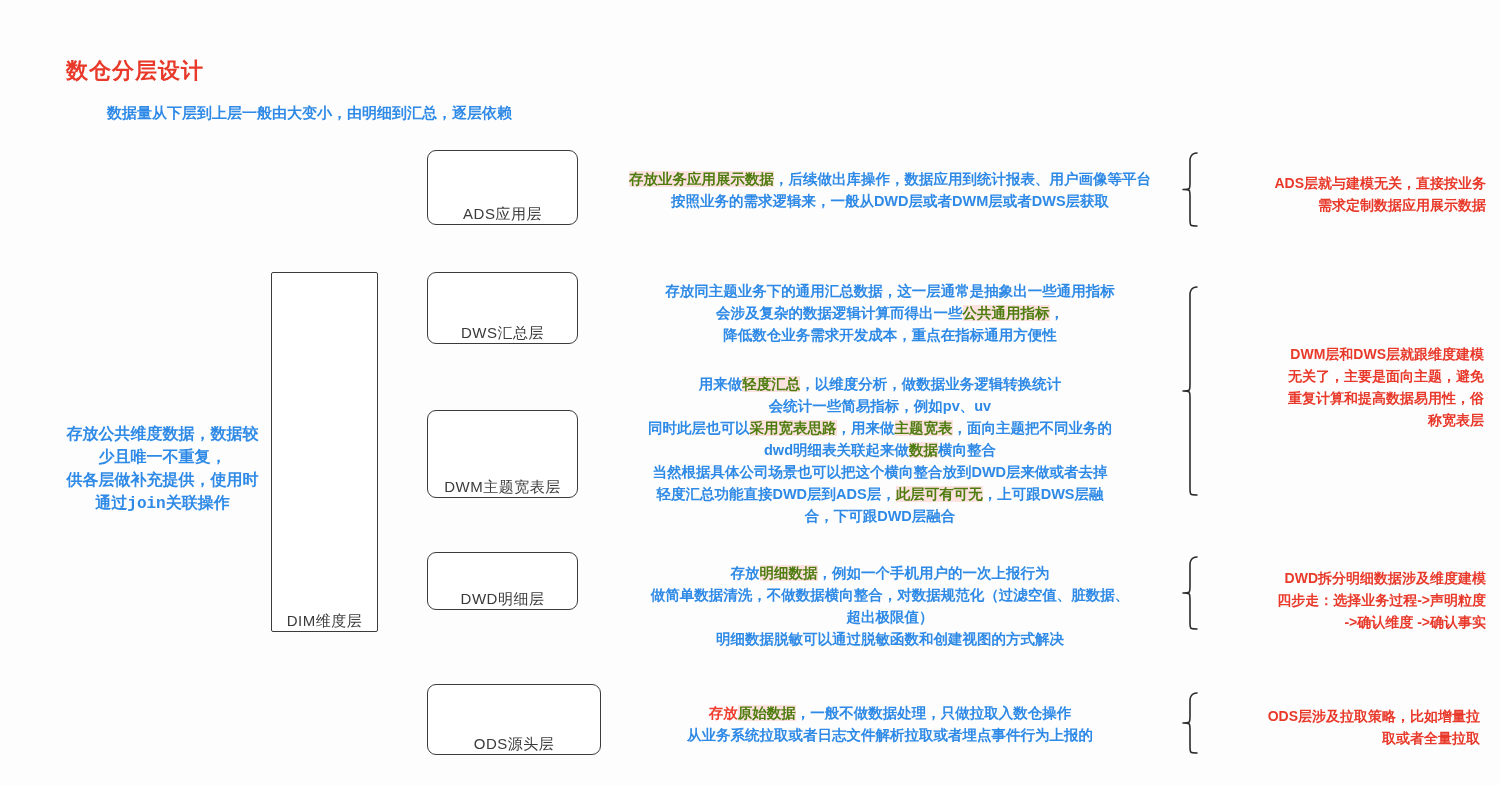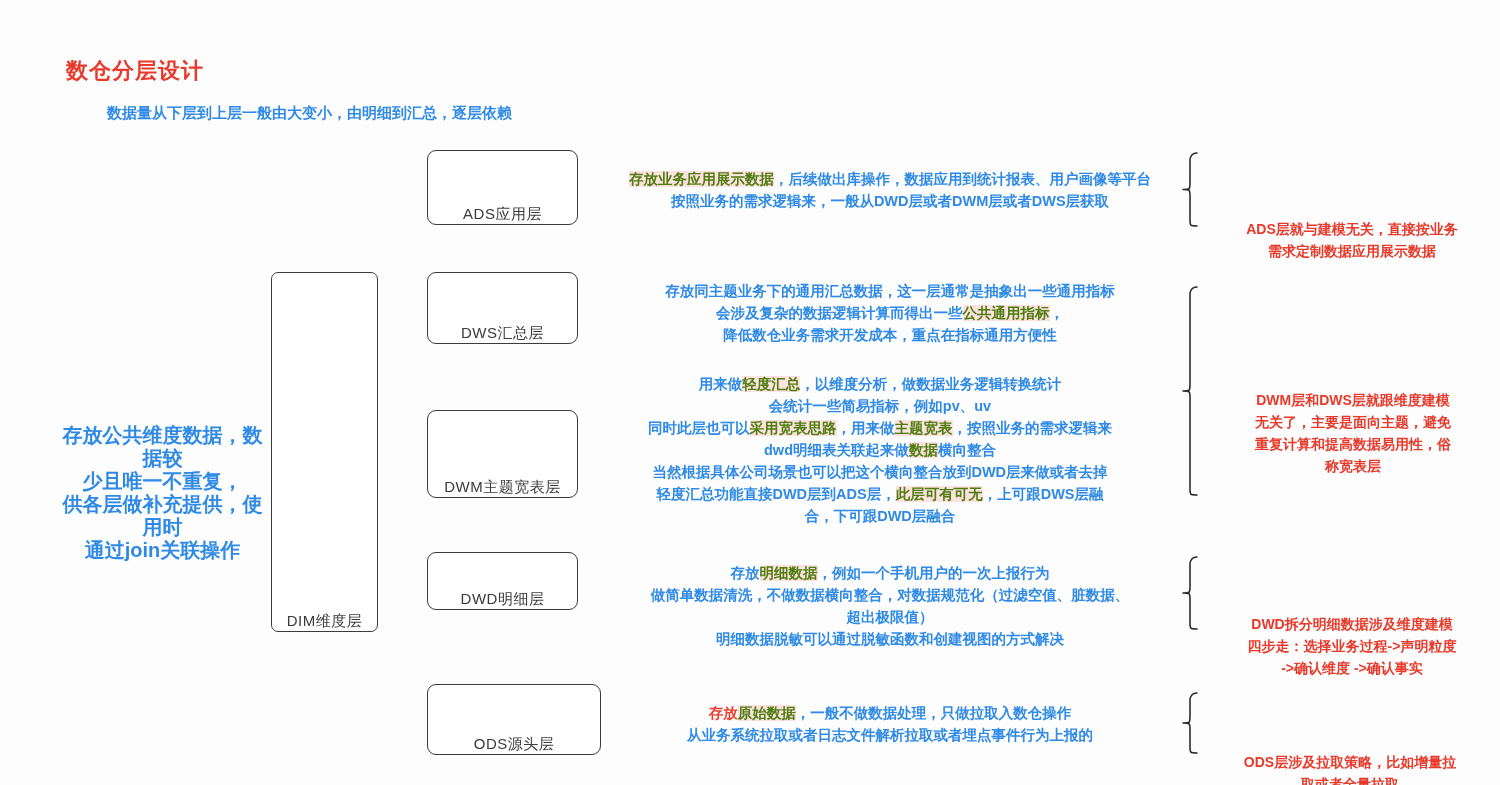--- a/index.html
+++ b/index.html
@@ -53,21 +53,21 @@
     font-size: 15px;
     letter-spacing: 0.5px;
   }
   #box-ads  { left: 427px; top: 150px; width: 151px; height: 75px; }
   #box-dws  { left: 427px; top: 272px; width: 151px; height: 72px; }
   #box-dwm  { left: 427px; top: 410px; width: 151px; height: 88px; }
   #box-dwd  { left: 427px; top: 552px; width: 151px; height: 58px; }
   #box-ods  { left: 427px; top: 684px; width: 174px; height: 71px; }
   #box-dim  {
     left: 271px; top: 272px; width: 107px; height: 360px;
-    border-radius: 7px;
+    border-radius: 2px;
   }
 
   
   .desc {
     position: absolute;
     text-align: center;
     color: #2e8ae6;
     font-size: 14.5px;
     font-weight: bold;
     line-height: 22px;
@@ -77,40 +77,40 @@
   #desc-dwm { left: 575px; top: 373px; width: 610px; }
   #desc-dwd { left: 600px; top: 562px; width: 580px; }
   #desc-ods { left: 600px; top: 702px; width: 580px; }
 
   
   #desc-dim {
     position: absolute;
     left: 60px; top: 424px; width: 205px;
     text-align: center;
     color: #2e8ae6;
-    font-size: 20px;
+    font-size: 16px;
     font-weight: bold;
     line-height: 23px;
+    font-family: Liberation Mono, monospace;
   }
 
   .hl {
     color: #4d7c0f;
     background: #fde2e0;
   }
   .rd { color: #ef3c2d; }
 
   
   .note {
     position: absolute;
-    text-align: center;
+    text-align: right;
     color: #e8392a;
     font-size: 14px;
     font-weight: bold;
     line-height: 22px;
-    margin-top: 46px;
   }
   #note-ads { left: 1218px; top: 172px; width: 268px; }
   #note-mid { left: 1222px; top: 343px; width: 262px; }
   #note-dwd { left: 1218px; top: 567px; width: 268px; }
   #note-ods { left: 1220px; top: 705px; width: 260px; }
 
   
   .brace {
     position: absolute;
     overflow: visible;
@@ -159,21 +159,21 @@
       <div><span>按照业务的需求逻辑来，一般从DWD层或者DWM层或者DWS层获取</span></div>
     </div>
   <div class="desc" id="desc-dws">
       <div><span>存放同主题业务下的通用汇总数据，这一层通常是抽象出一些通用指标</span></div>
       <div><span>会涉及复杂的数据逻辑计算而得出一些</span><span class="hl">公共通用指标</span><span>，</span></div>
       <div><span>降低数仓业务需求开发成本，重点在指标通用方便性</span></div>
     </div>
   <div class="desc" id="desc-dwm">
       <div><span>用来做</span><span class="hl">轻度汇总</span><span>，以维度分析，做数据业务逻辑转换统计</span></div>
       <div><span>会统计一些简易指标，例如pv、uv</span></div>
-      <div><span>同时此层也可以</span><span class="hl">采用宽表思路</span><span>，用来做</span><span class="hl">主题宽表</span><span>，按照业务的需求逻辑来</span></div>
+      <div><span>同时此层也可以</span><span class="hl">采用宽表思路</span><span>，用来做</span><span class="hl">主题宽表</span><span>，面向主题把不同业务的</span></div>
       <div><span>dwd明细表关联起来做</span><span class="hl">数据</span><span>横向整合</span></div>
       <div><span>当然根据具体公司场景也可以把这个横向整合放到DWD层来做或者去掉</span></div>
       <div><span>轻度汇总功能直接DWD层到ADS层，</span><span class="hl">此层可有可无</span><span>，上可跟DWS层融</span></div>
       <div><span>合，下可跟DWD层融合</span></div>
     </div>
   <div class="desc" id="desc-dwd">
       <div><span>存放</span><span class="hl">明细数据</span><span>，例如一个手机用户的一次上报行为</span></div>
       <div><span>做简单数据清洗，不做数据横向整合，对数据规范化（过滤空值、脏数据、</span></div>
       <div><span>超出极限值）</span></div>
       <div><span>明细数据脱敏可以通过脱敏函数和创建视图的方式解决</span></div>

